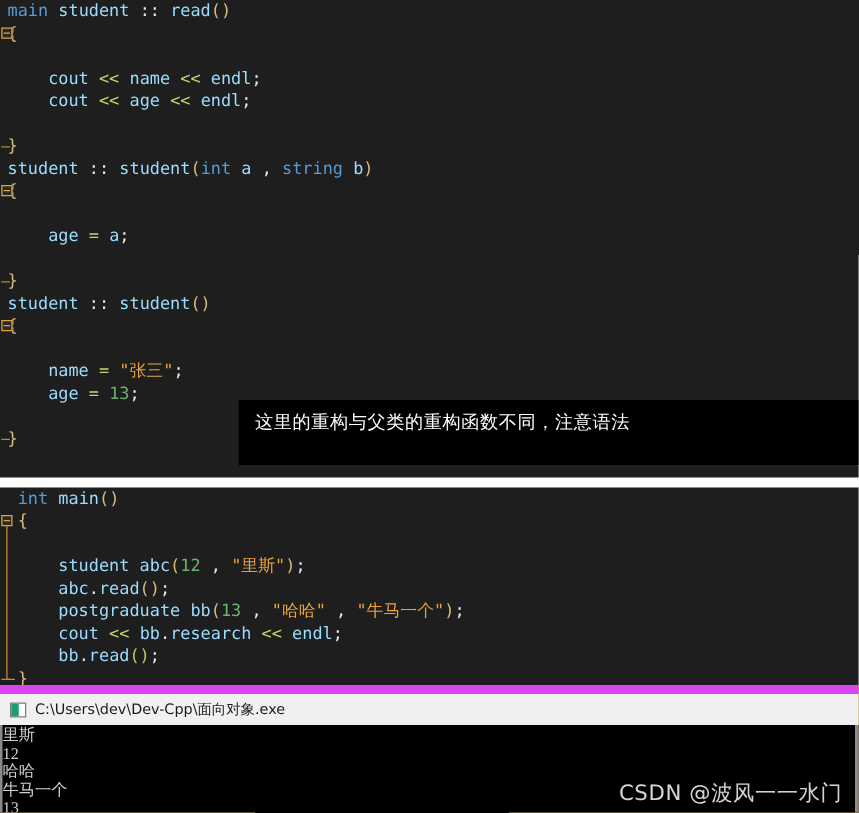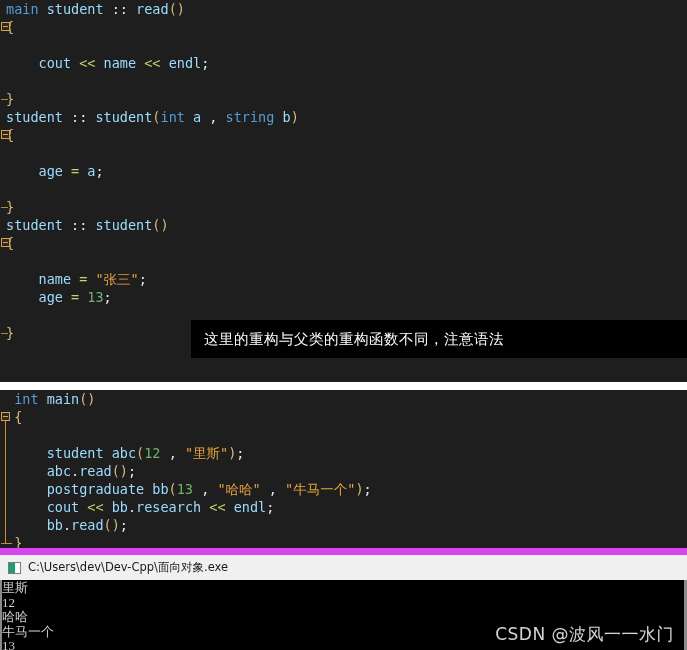--- a/index.html
+++ b/index.html
@@ -96,24 +96,24 @@
     height: 1px;
     background: #c98f2e;
   }
 
   
   #annotation-banner {
     position: absolute;
     left: 191px;
     top: 320px;
     right: 0;
-    height: 38px;
+    height: 52px;
     background: #000000;
     color: #ffffff;
-    font-family: Liberation Sans, sans-serif;
+    font-family: Liberation Mono, monospace;
     font-size: 14.5px;
     line-height: 38px;
     padding-left: 13px;
     box-sizing: border-box;
     letter-spacing: 0.5px;
   }
 
   
   #console-window {
     height: 102px;
@@ -193,20 +193,21 @@
 </style>
 </head>
 <body>
 
 <div class="editor" id="editor-top">
   <div id="top-lines">
       <div class="code-line"><span class="txt"><span class="t-kw">main</span><span class="t-plain"> </span><span class="t-id">student</span><span class="t-plain"> </span><span class="t-punc">::</span><span class="t-plain"> </span><span class="t-fn">read</span><span class="t-paren">()</span></span></div>
       <div class="code-line"><span class="fold-box" style="top: 4px;"></span><span class="txt"><span class="t-brace">{</span></span></div>
       <div class="code-line"><span class="txt"></span></div>
       <div class="code-line"><span class="txt"><span class="t-plain">    </span><span class="t-id">cout</span><span class="t-plain"> </span><span class="t-op">&lt;&lt;</span><span class="t-plain"> </span><span class="t-id">name</span><span class="t-plain"> </span><span class="t-op">&lt;&lt;</span><span class="t-plain"> </span><span class="t-id">endl</span><span class="t-punc">;</span></span></div>
+      <div class="code-line"><span class="txt"><span class="t-plain">    </span><span class="t-id">cout</span><span class="t-plain"> </span><span class="t-op">&lt;&lt;</span><span class="t-plain"> </span><span class="t-id">age</span><span class="t-plain"> </span><span class="t-op">&lt;&lt;</span><span class="t-plain"> </span><span class="t-id">endl</span><span class="t-punc">;</span></span></div>
       <div class="code-line"><span class="txt"></span></div>
       <div class="code-line"><span class="fold-end" style="top: 9px;"></span><span class="txt"><span class="t-brace">}</span></span></div>
       <div class="code-line"><span class="txt"><span class="t-id">student</span><span class="t-plain"> </span><span class="t-punc">::</span><span class="t-plain"> </span><span class="t-fn">student</span><span class="t-paren">(</span><span class="t-kw">int</span><span class="t-plain"> </span><span class="t-id">a</span><span class="t-plain"> </span><span class="t-punc">,</span><span class="t-plain"> </span><span class="t-kw">string</span><span class="t-plain"> </span><span class="t-id">b</span><span class="t-paren">)</span></span></div>
       <div class="code-line"><span class="fold-box" style="top: 4px;"></span><span class="txt"><span class="t-brace">{</span></span></div>
       <div class="code-line"><span class="txt"></span></div>
       <div class="code-line"><span class="txt"><span class="t-plain">    </span><span class="t-id">age</span><span class="t-plain"> </span><span class="t-op">=</span><span class="t-plain"> </span><span class="t-id">a</span><span class="t-punc">;</span></span></div>
       <div class="code-line"><span class="txt"></span></div>
       <div class="code-line"><span class="fold-end" style="top: 9px;"></span><span class="txt"><span class="t-brace">}</span></span></div>
       <div class="code-line"><span class="txt"><span class="t-id">student</span><span class="t-plain"> </span><span class="t-punc">::</span><span class="t-plain"> </span><span class="t-fn">student</span><span class="t-paren">()</span></span></div>
       <div class="code-line"><span class="fold-box" style="top: 4px;"></span><span class="txt"><span class="t-brace">{</span></span></div>

